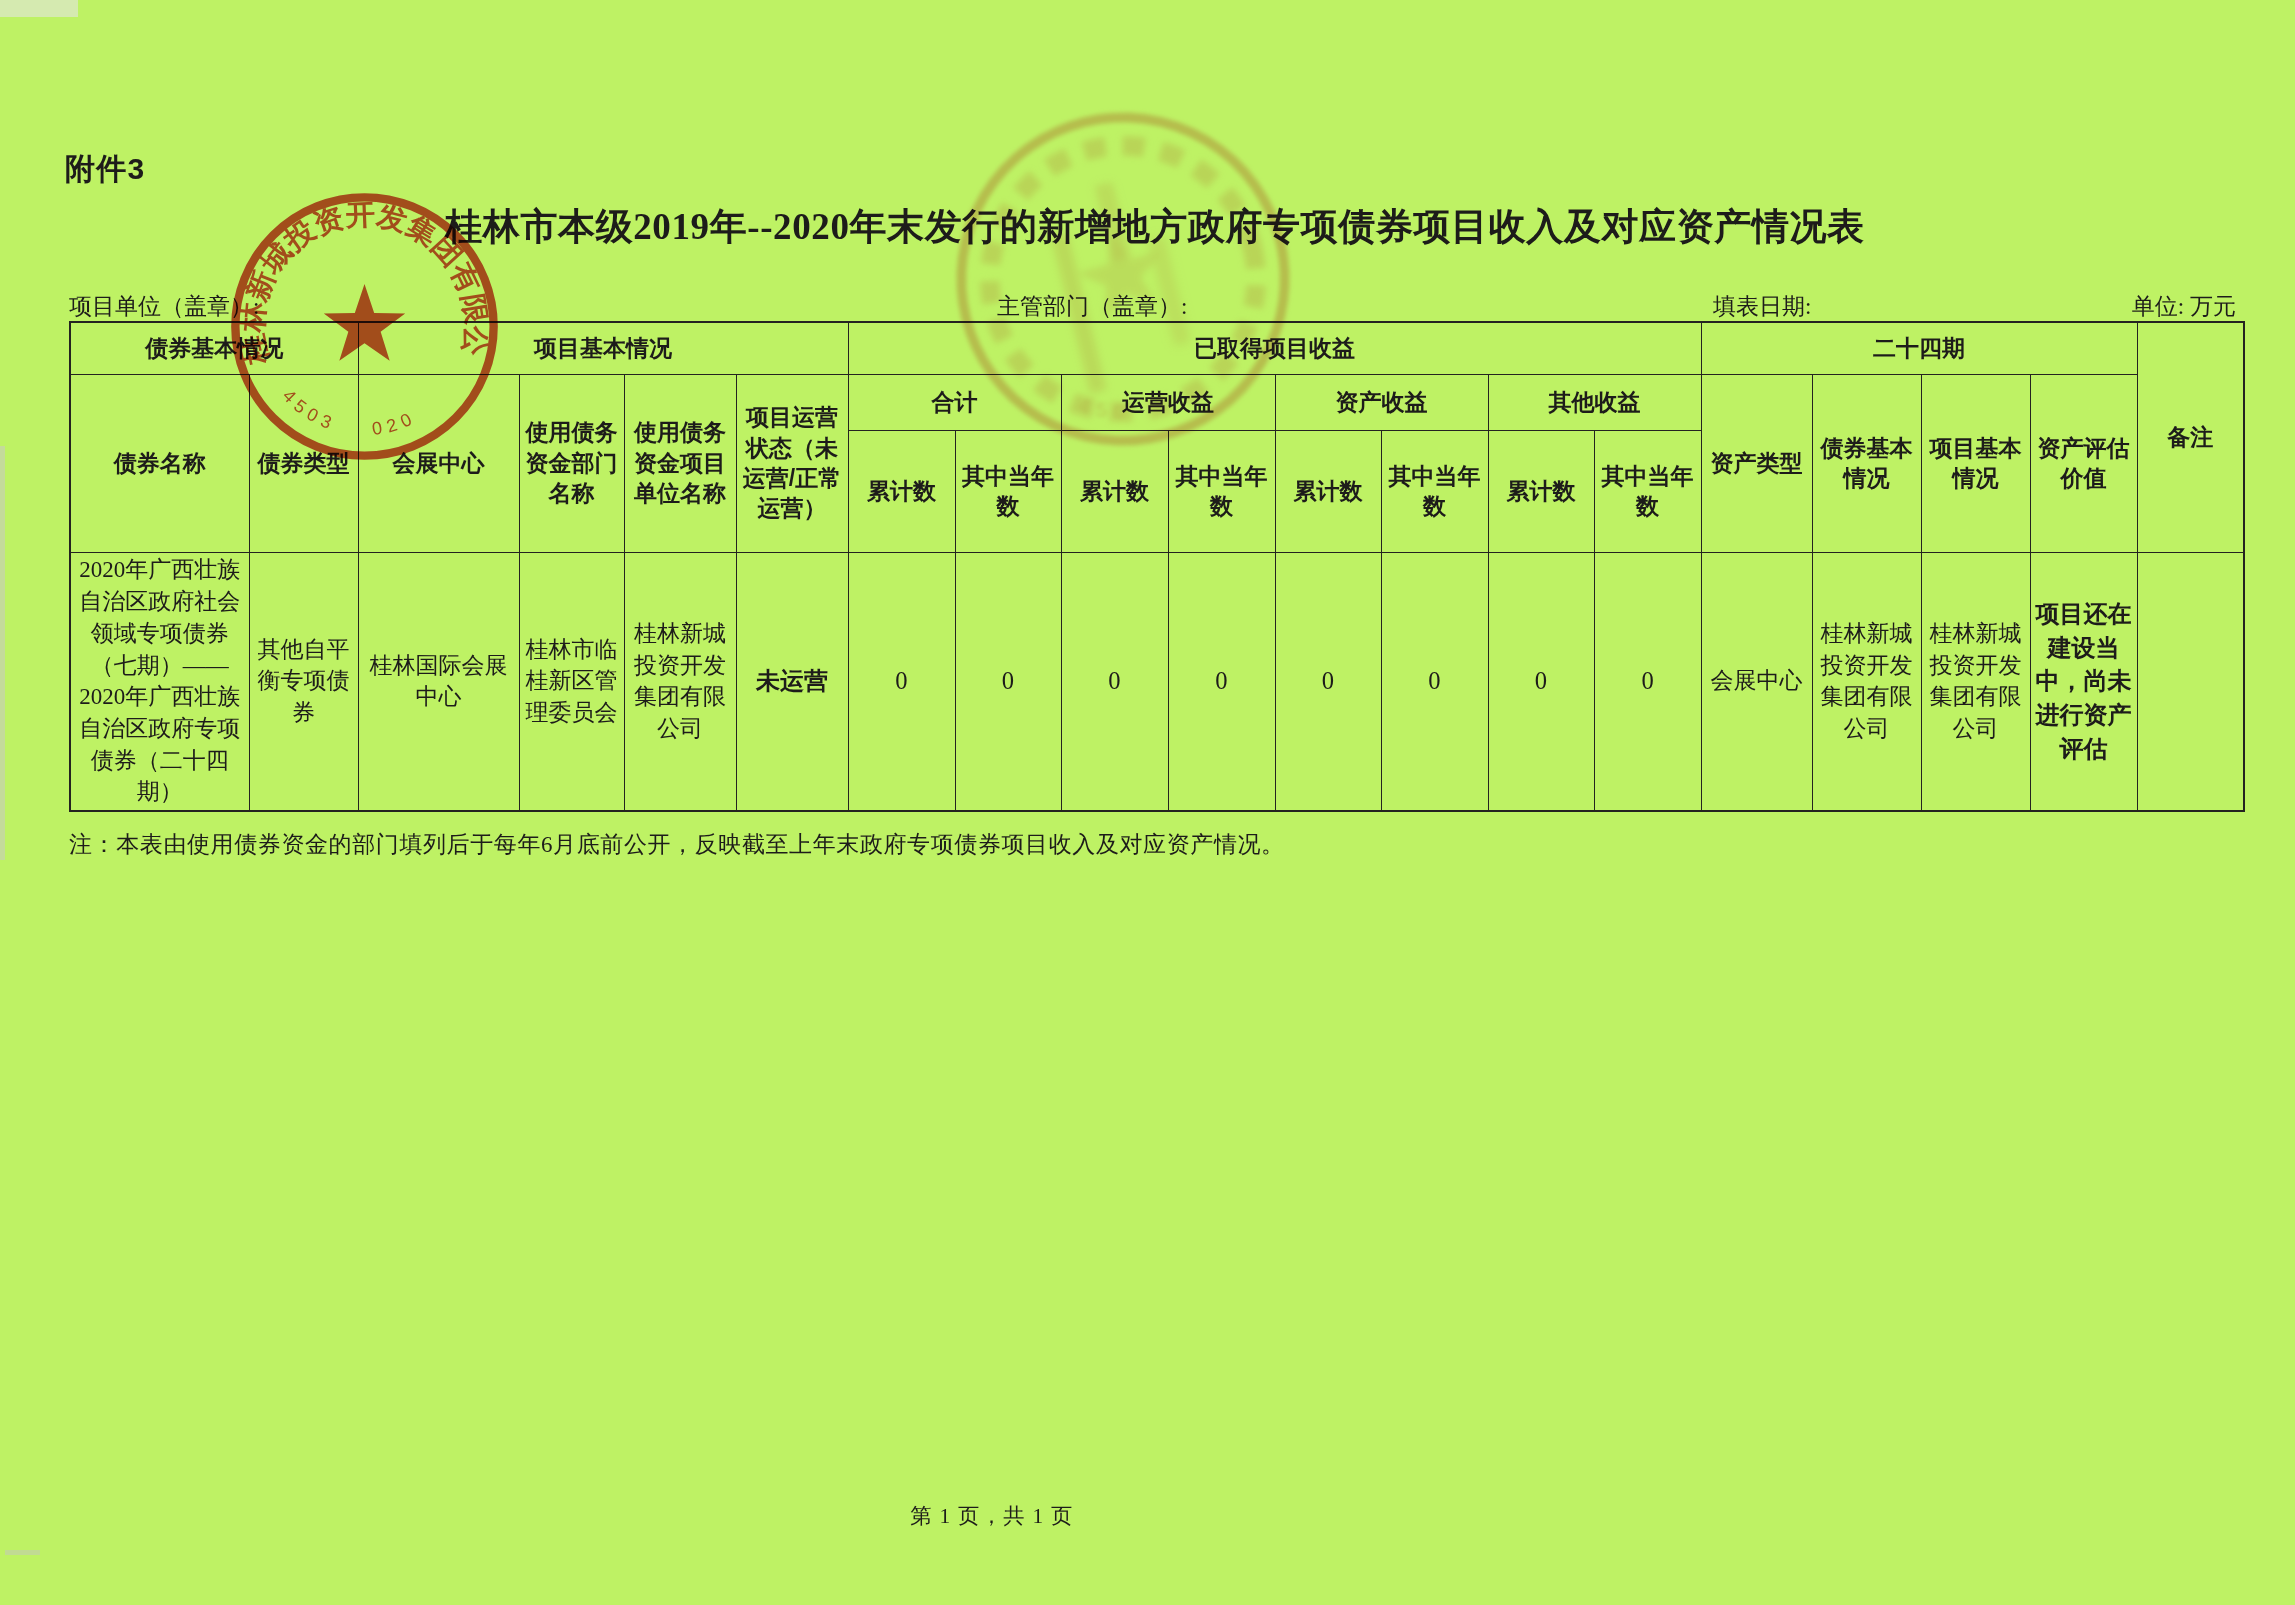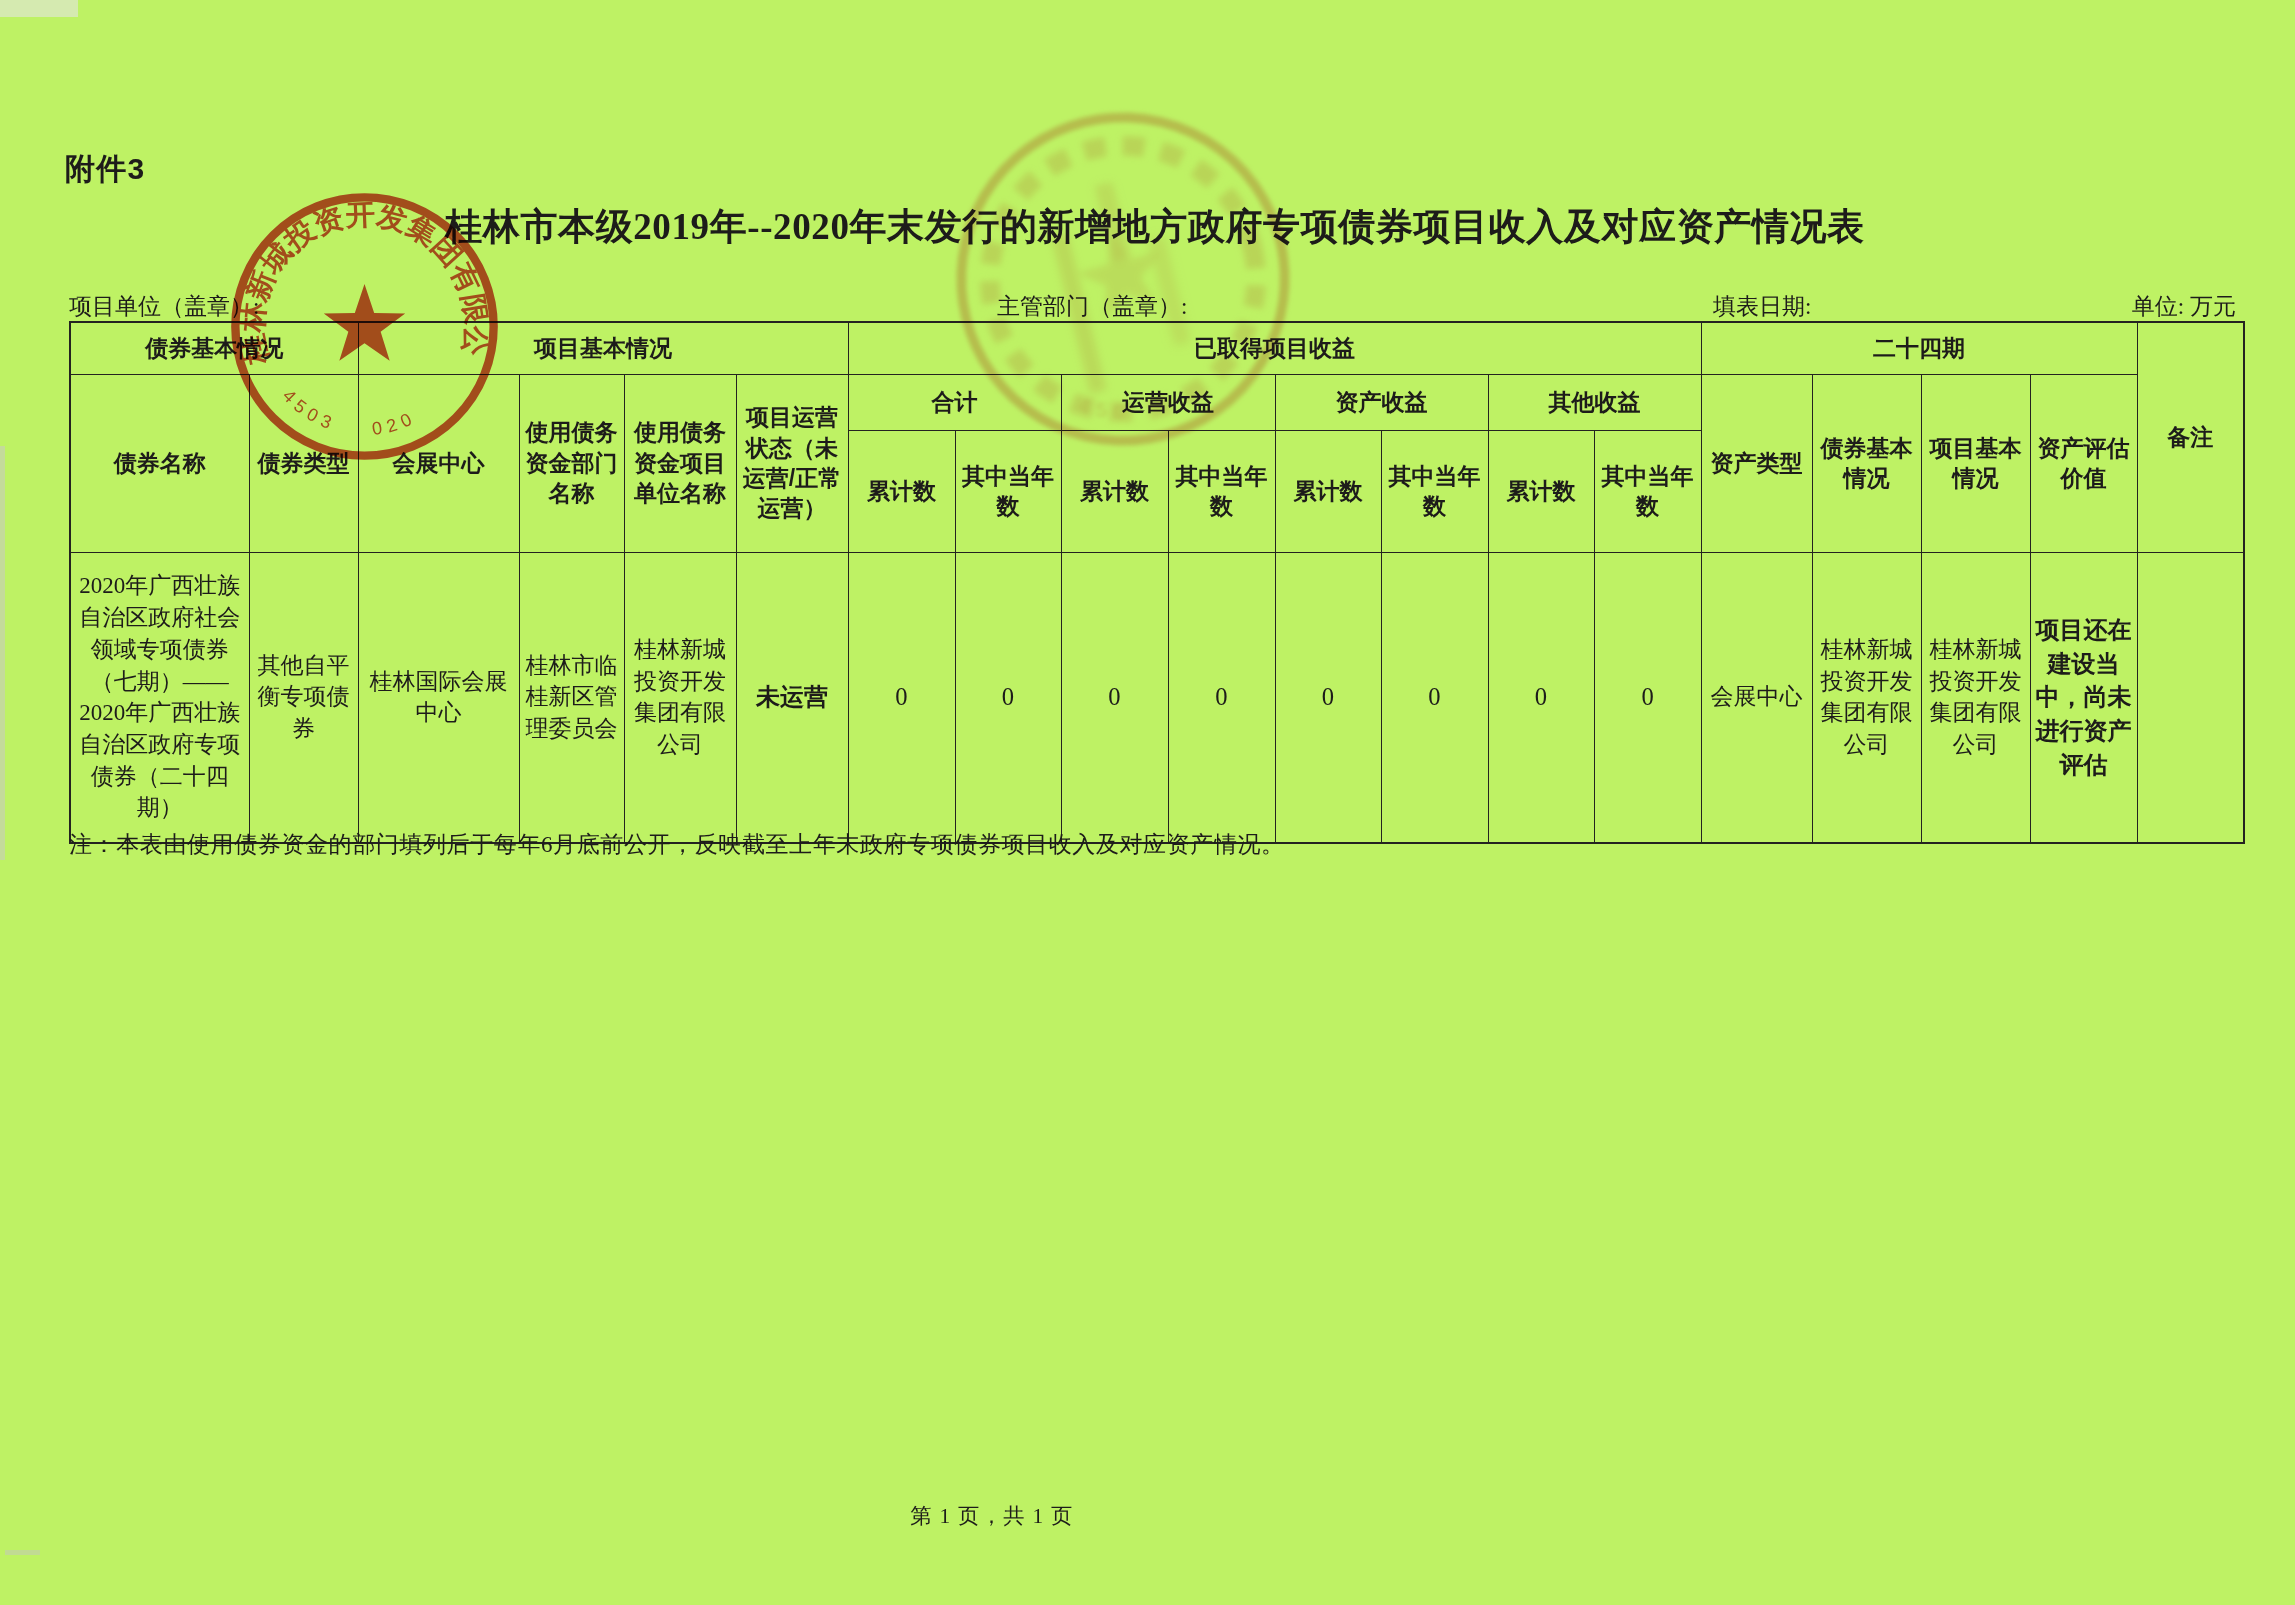--- a/index.html
+++ b/index.html
@@ -53,21 +53,21 @@
   }
   td.val{font-size:24.6px;}
   td.text-serif{font-size:23px;line-height:1.38;}
   td.text-bold{
     font-family:"Liberation Sans", sans-serif;
     font-weight:700;font-size:24px;line-height:1.4;
   }
   tr.band-row{height:52px;margin-left:48px;}
   tr.group-row{height:56px;}
   tr.sub-row{height:122px;}
-  tr.data-row{height:291px;}
+  tr.data-row{height:259px;}
 
   .note{
     position:absolute;left:69px;top:829px;width:2133px;
     font-size:23px;letter-spacing:0.6px;white-space:nowrap;
   }
   .footer{
     position:absolute;left:0;top:1493px;width:1984px;
     text-align:center;font-size:21.3px;letter-spacing:1.3px;margin-top:8px;
   }
   .seal{position:absolute;pointer-events:none;mix-blend-mode:multiply;}

